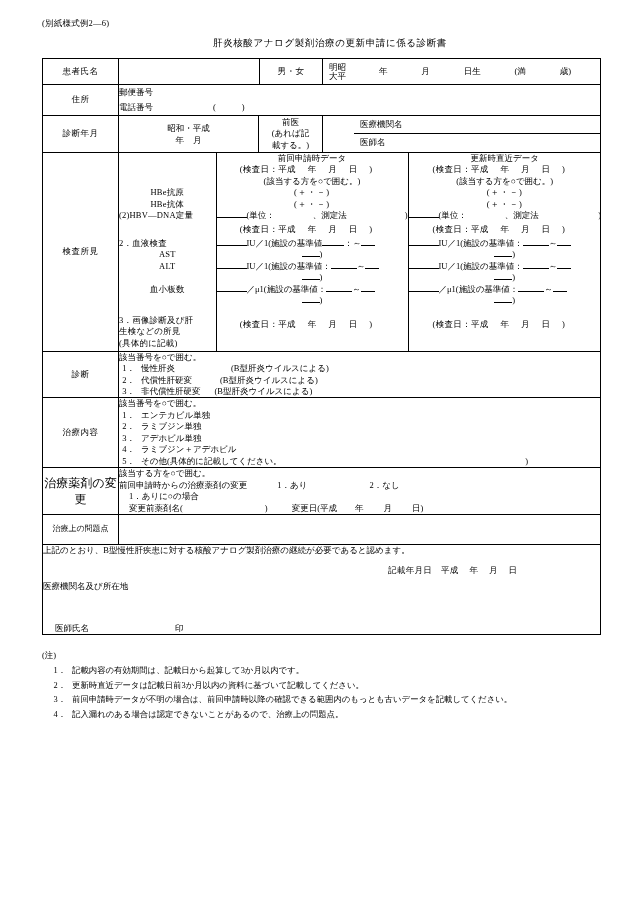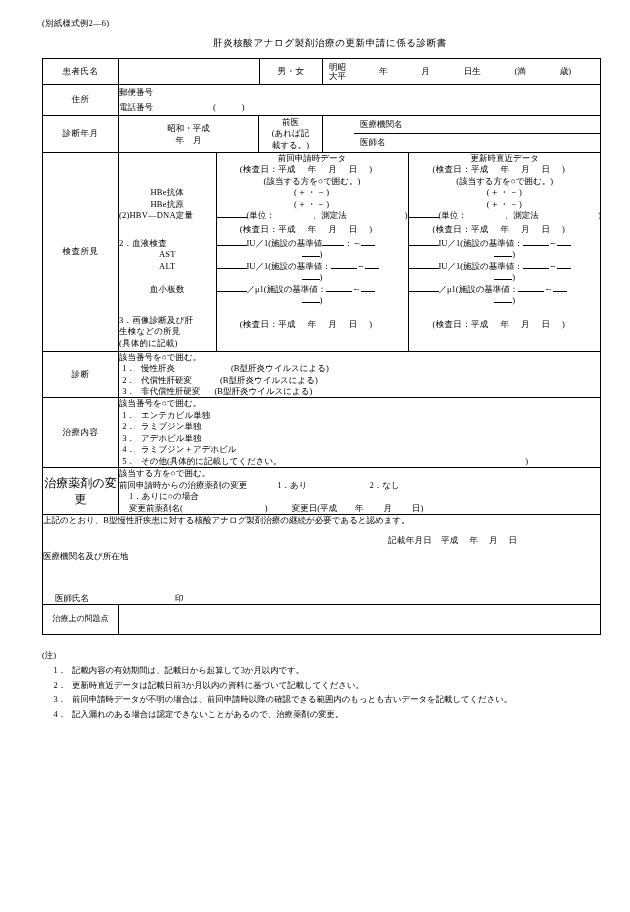--- a/index.html
+++ b/index.html
@@ -228,27 +228,27 @@
               <div class="cen">(該当する方を○で囲む。)</div>
             </td>
             <td class="nb">
               <div class="kensa-date"><span>(検査日：平成</span><span class="g"><span>年</span><span>月</span><span>日)</span></span></div>
               <div class="cen">(該当する方を○で囲む。)</div>
             </td>
           </tr>
 
 
           <tr>
-            <td class="nb find-label cen" style="border-right:1px solid #000 !important;">HBe抗体</td>
+            <td class="nb find-label cen" style="border-right:1px solid #000 !important;">HBe抗原</td>
             <td class="nb pm" style="border-right:1px solid #000 !important;">(＋・－)</td>
             <td class="nb pm">(＋・－)</td>
           </tr>
 
           <tr>
-            <td class="nb find-label cen" style="border-right:1px solid #000 !important;">HBe抗原</td>
+            <td class="nb find-label cen" style="border-right:1px solid #000 !important;">HBe抗体</td>
             <td class="nb pm" style="border-right:1px solid #000 !important;">(＋・－)</td>
             <td class="nb pm">(＋・－)</td>
           </tr>
 
           <tr>
             <td class="nb find-label" style="border-right:1px solid #000 !important;margin-left:16px;">(2)HBV—DNA定量</td>
             <td class="nb dcell" style="border-right:1px solid #000 !important;">
               <span class="blank b30"></span><span>(単位：</span><span style="display:inline-block;width:38px"></span><span>、測定法</span><span style="float:right">)</span>
             </td>
             <td class="nb dcell">
@@ -373,52 +373,52 @@
           <span>前回申請時からの治療薬剤の変更</span><span style="display:inline-block;width:30px"></span><span>1．あり</span><span style="display:inline-block;width:62px"></span><span>2．なし</span>
         </div>
         <div style="padding-left:10px">1．ありに○の場合</div>
         <div style="padding-left:10px">
           <span>変更前薬剤名(</span><span style="display:inline-block;width:82px"></span><span>)</span><span style="display:inline-block;width:24px"></span><span>変更日(平成</span><span style="display:inline-block;width:18px"></span><span>年</span><span style="display:inline-block;width:20px"></span><span>月</span><span style="display:inline-block;width:20px"></span><span>日)</span>
         </div>
       </td>
     </tr>
 
     <tr>
+      <td class="lbl" style="font-size:8px; letter-spacing:0; height:30px">治療上の問題点</td>
+      <td colspan="6" class="pad"></td>
+    </tr>
+
+    <tr>
       <td colspan="7" class="stmt">
         <div>上記のとおり、B型慢性肝疾患に対する核酸アナログ製剤治療の継続が必要であると認めます。</div>
         <div class="stmt-date">
           <span>記載年月日　平成</span><span class="g"><span>年</span><span>月</span><span>日</span></span>
         </div>
         <div class="inst-name">医療機関名及び所在地</div>
         <div class="doc-name">
           <span>医師氏名</span><span class="seal">印</span>
         </div>
       </td>
-    </tr>
-
-    <tr>
-      <td class="lbl" style="font-size:8px; letter-spacing:0; height:30px">治療上の問題点</td>
-      <td colspan="6" class="pad"></td>
     </tr>
   </tbody>
     </table>
 
   <div class="notes">
     <div class="hd">(注)</div>
     <div class="nrow">
       <span class="n">1．</span>
       <span>記載内容の有効期間は、記載日から起算して3か月以内です。</span>
     </div>
     <div class="nrow">
       <span class="n">2．</span>
       <span>更新時直近データは記載日前3か月以内の資料に基づいて記載してください。</span>
     </div>
     <div class="nrow">
       <span class="n">3．</span>
       <span>前回申請時データが不明の場合は、前回申請時以降の確認できる範囲内のもっとも古いデータを記載してください。</span>
     </div>
     <div class="nrow">
       <span class="n">4．</span>
-      <span>記入漏れのある場合は認定できないことがあるので、治療薬剤の変更。</span>
+      <span>記入漏れのある場合は認定できないことがあるので、治療上の問題点。</span>
     </div>
   </div>
 
 </div>
 
 </body></html>

